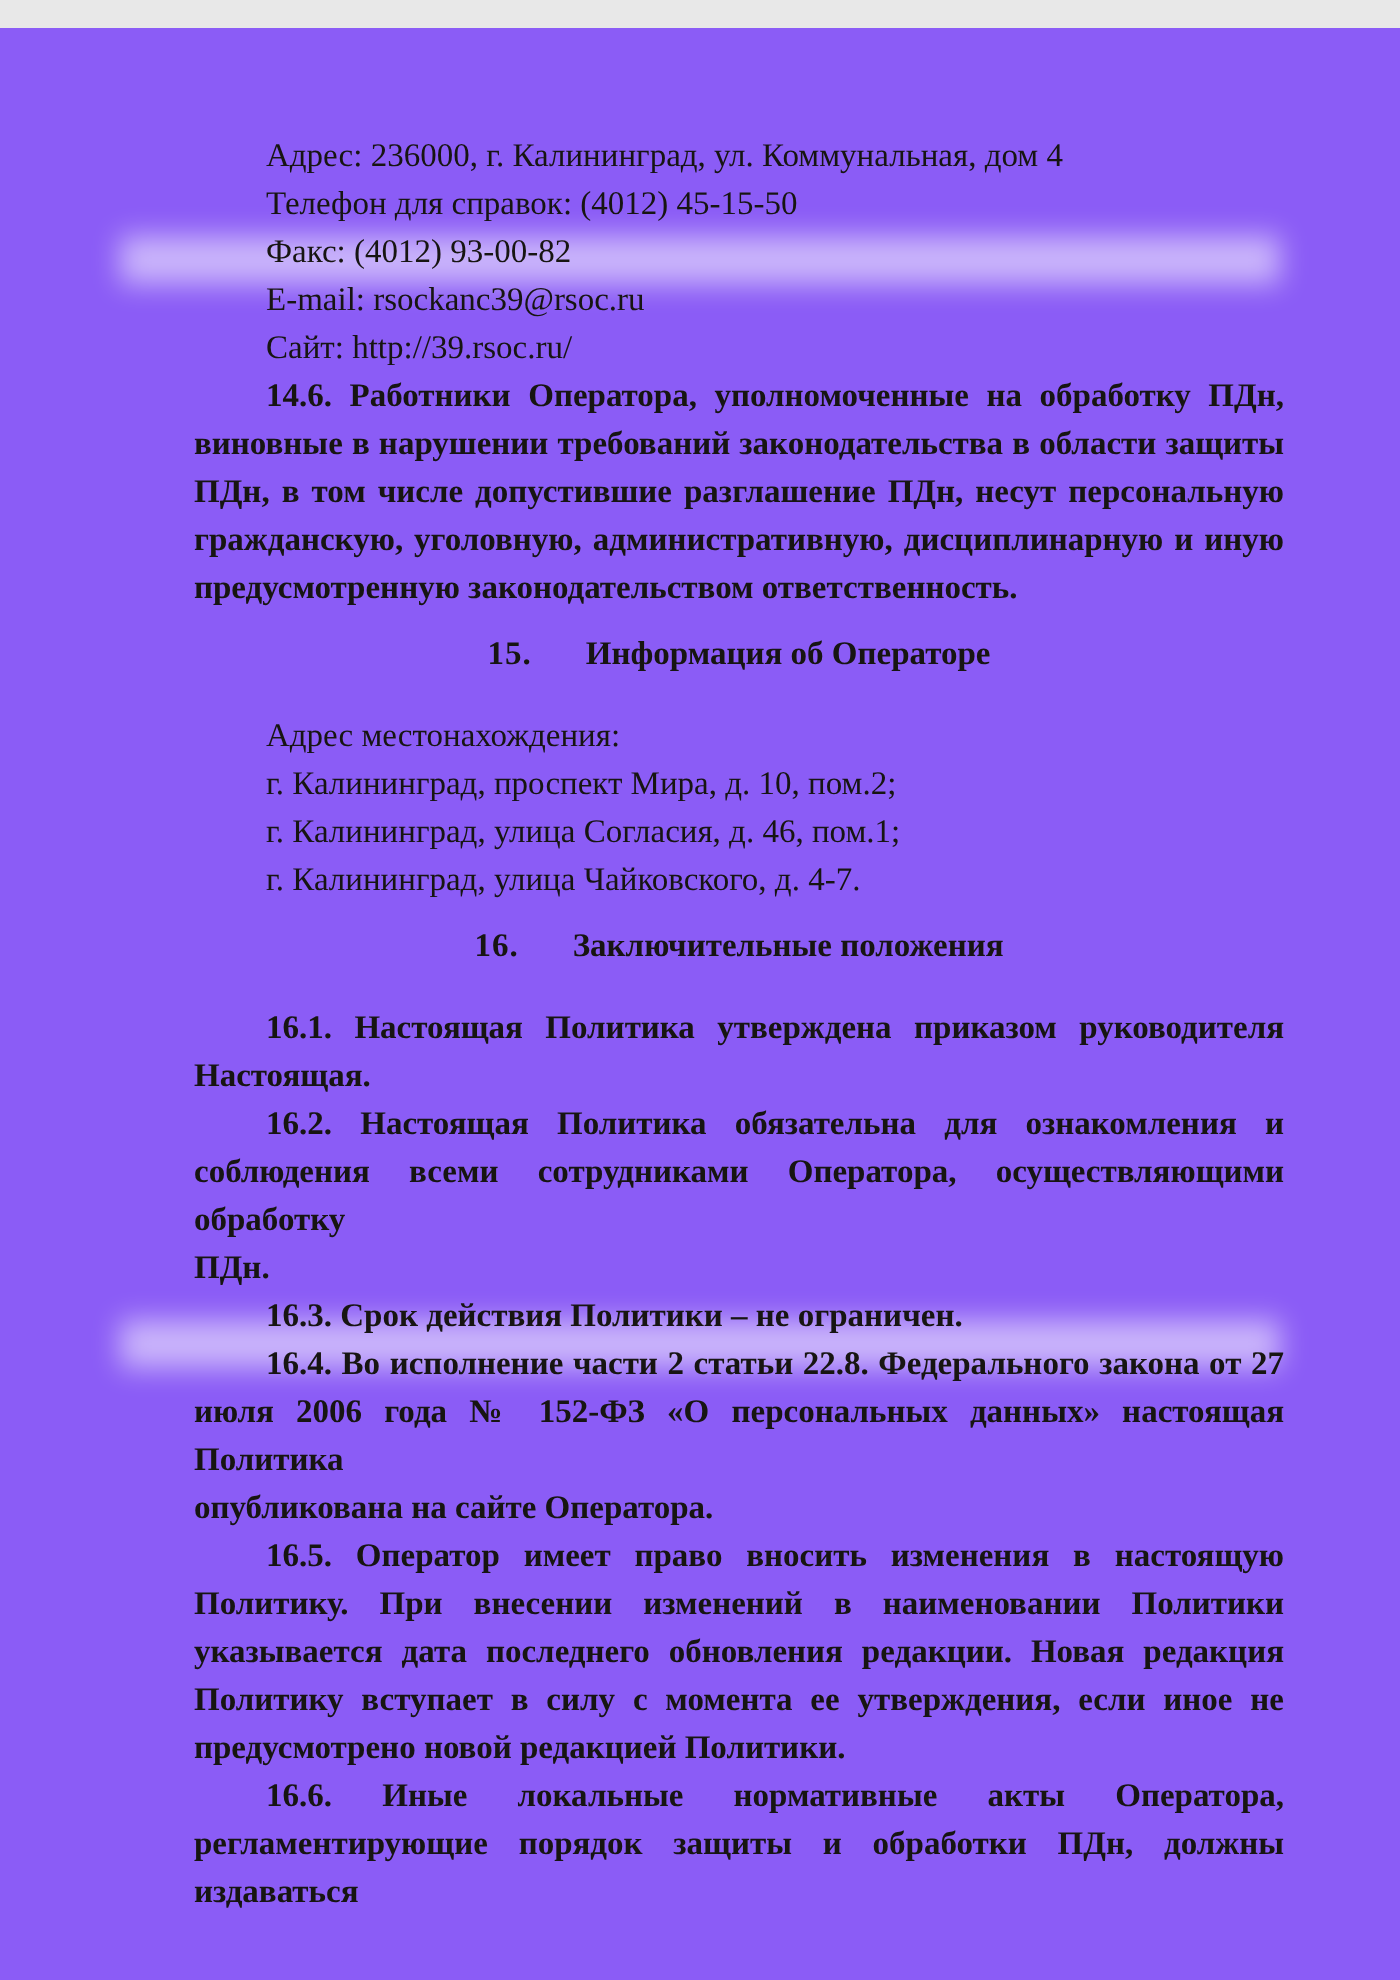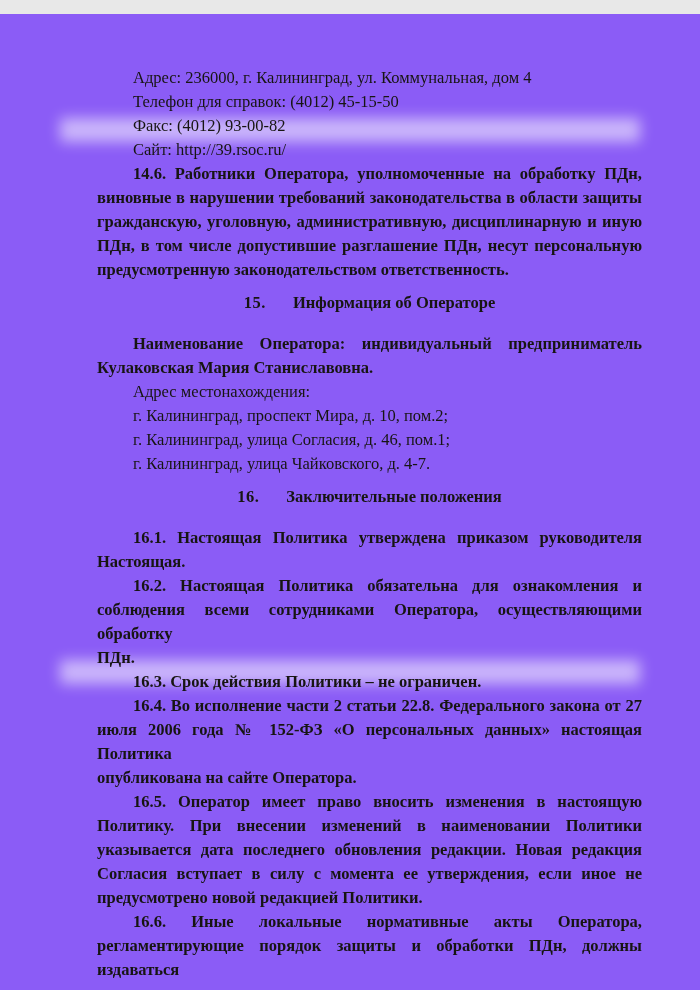--- a/index.html
+++ b/index.html
@@ -52,35 +52,32 @@
 </head>
 <body>
 
 <div class="page">
   <div class="scan-streak" style="top:104px;"></div>
   <div class="scan-streak" style="top:646px;"></div>
   <div class="content">
       <p class="line">Адрес: 236000, г. Калининград, ул. Коммунальная, дом 4</p>
       <p class="line">Телефон для справок: (4012) 45-15-50</p>
       <p class="line">Факс: (4012) 93-00-82</p>
+      <p class="line">E-mail: rsockanc39@rsoc.ru</p>
       <p class="line">Сайт: http://39.rsoc.ru/</p>
       <div class="para">
         <p class="pline first">14.6. Работники Оператора, уполномоченные на обработку ПДн,</p>
         <p class="pline">виновные в нарушении требований законодательства в области защиты</p>
+        <p class="pline">ПДн, в том числе допустившие разглашение ПДн, несут персональную</p>
         <p class="pline">гражданскую, уголовную, административную, дисциплинарную и иную</p>
-        <p class="pline">ПДн, в том числе допустившие разглашение ПДн, несут персональную</p>
         <p class="pline endline">предусмотренную законодательством ответственность.</p>
       </div>
       <div class="heading">
         <span class="hnum">15.</span>
         <span class="htitle">Информация об Операторе</span>
-      </div>
-      <div class="para">
-        <p class="pline first">Наименование Оператора: индивидуальный предприниматель</p>
-        <p class="pline endline">Кулаковская Мария Станиславовна.</p>
       </div>
       <p class="line">Адрес местонахождения:</p>
       <p class="line">г. Калининград, проспект Мира, д. 10, пом.2;</p>
       <p class="line">г. Калининград, улица Согласия, д. 46, пом.1;</p>
       <p class="line">г. Калининград, улица Чайковского, д. 4-7.</p>
       <div class="heading">
         <span class="hnum">16.</span>
         <span class="htitle">Заключительные положения</span>
       </div>
       <div class="para">
@@ -97,21 +94,21 @@
       </div>
       <div class="para">
         <p class="pline first">16.4.  Во исполнение части 2 статьи 22.8. Федерального закона от 27</p>
         <p class="pline">июля 2006 года № 152-ФЗ «О персональных данных» настоящая Политика</p>
         <p class="pline endline">опубликована на сайте Оператора.</p>
       </div>
       <div class="para">
         <p class="pline first">16.5. Оператор имеет право вносить изменения в настоящую</p>
         <p class="pline">Политику.  При  внесении  изменений  в  наименовании  Политики</p>
         <p class="pline">указывается дата последнего обновления редакции. Новая редакция</p>
-        <p class="pline">Согласия вступает в силу с момента ее утверждения, если иное не</p>
+        <p class="pline">Политику вступает в силу с момента ее утверждения, если иное не</p>
         <p class="pline endline">предусмотрено новой редакцией Политики.</p>
       </div>
       <div class="para">
         <p class="pline first">16.6. Иные  локальные  нормативные  акты  Оператора,</p>
         <p class="pline">регламентирующие порядок защиты и обработки ПДн, должны издаваться</p>
       </div>
     </div>
 </div>
 
 </body></html>

